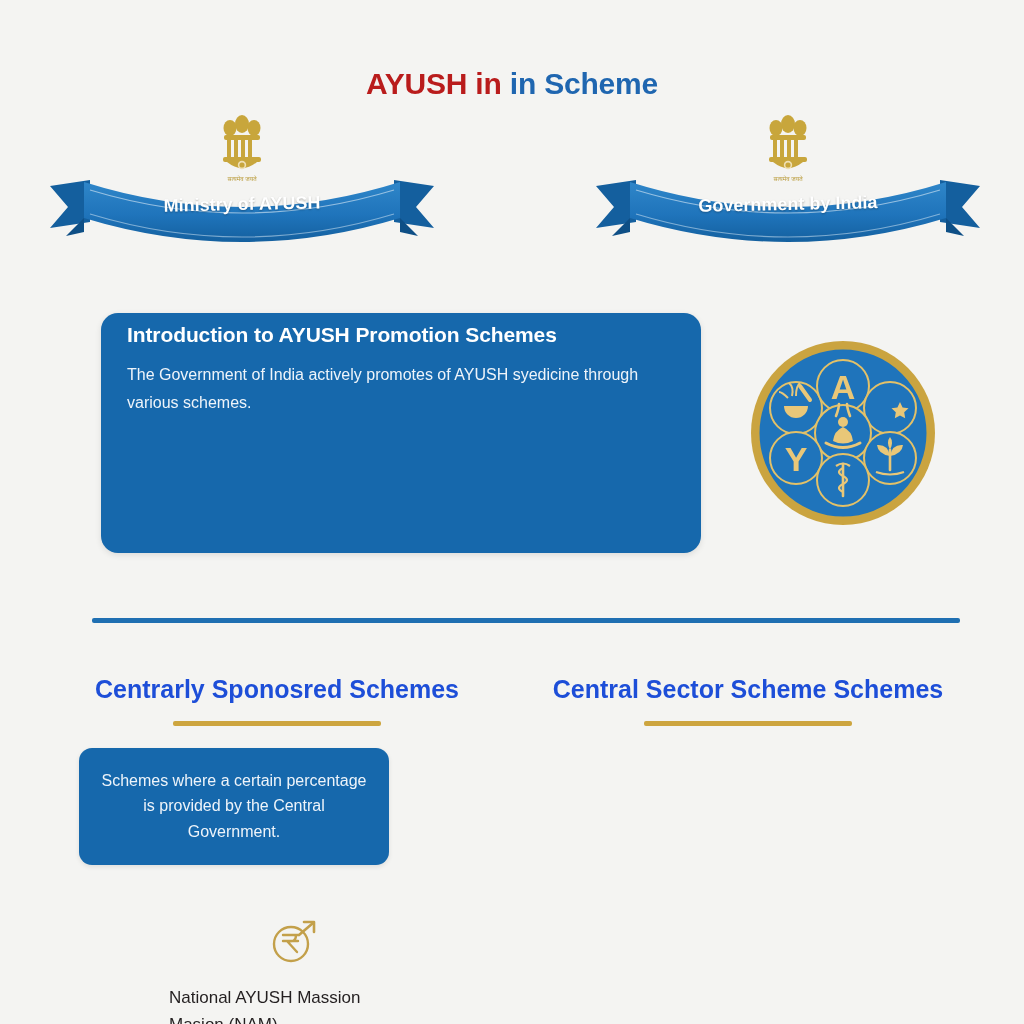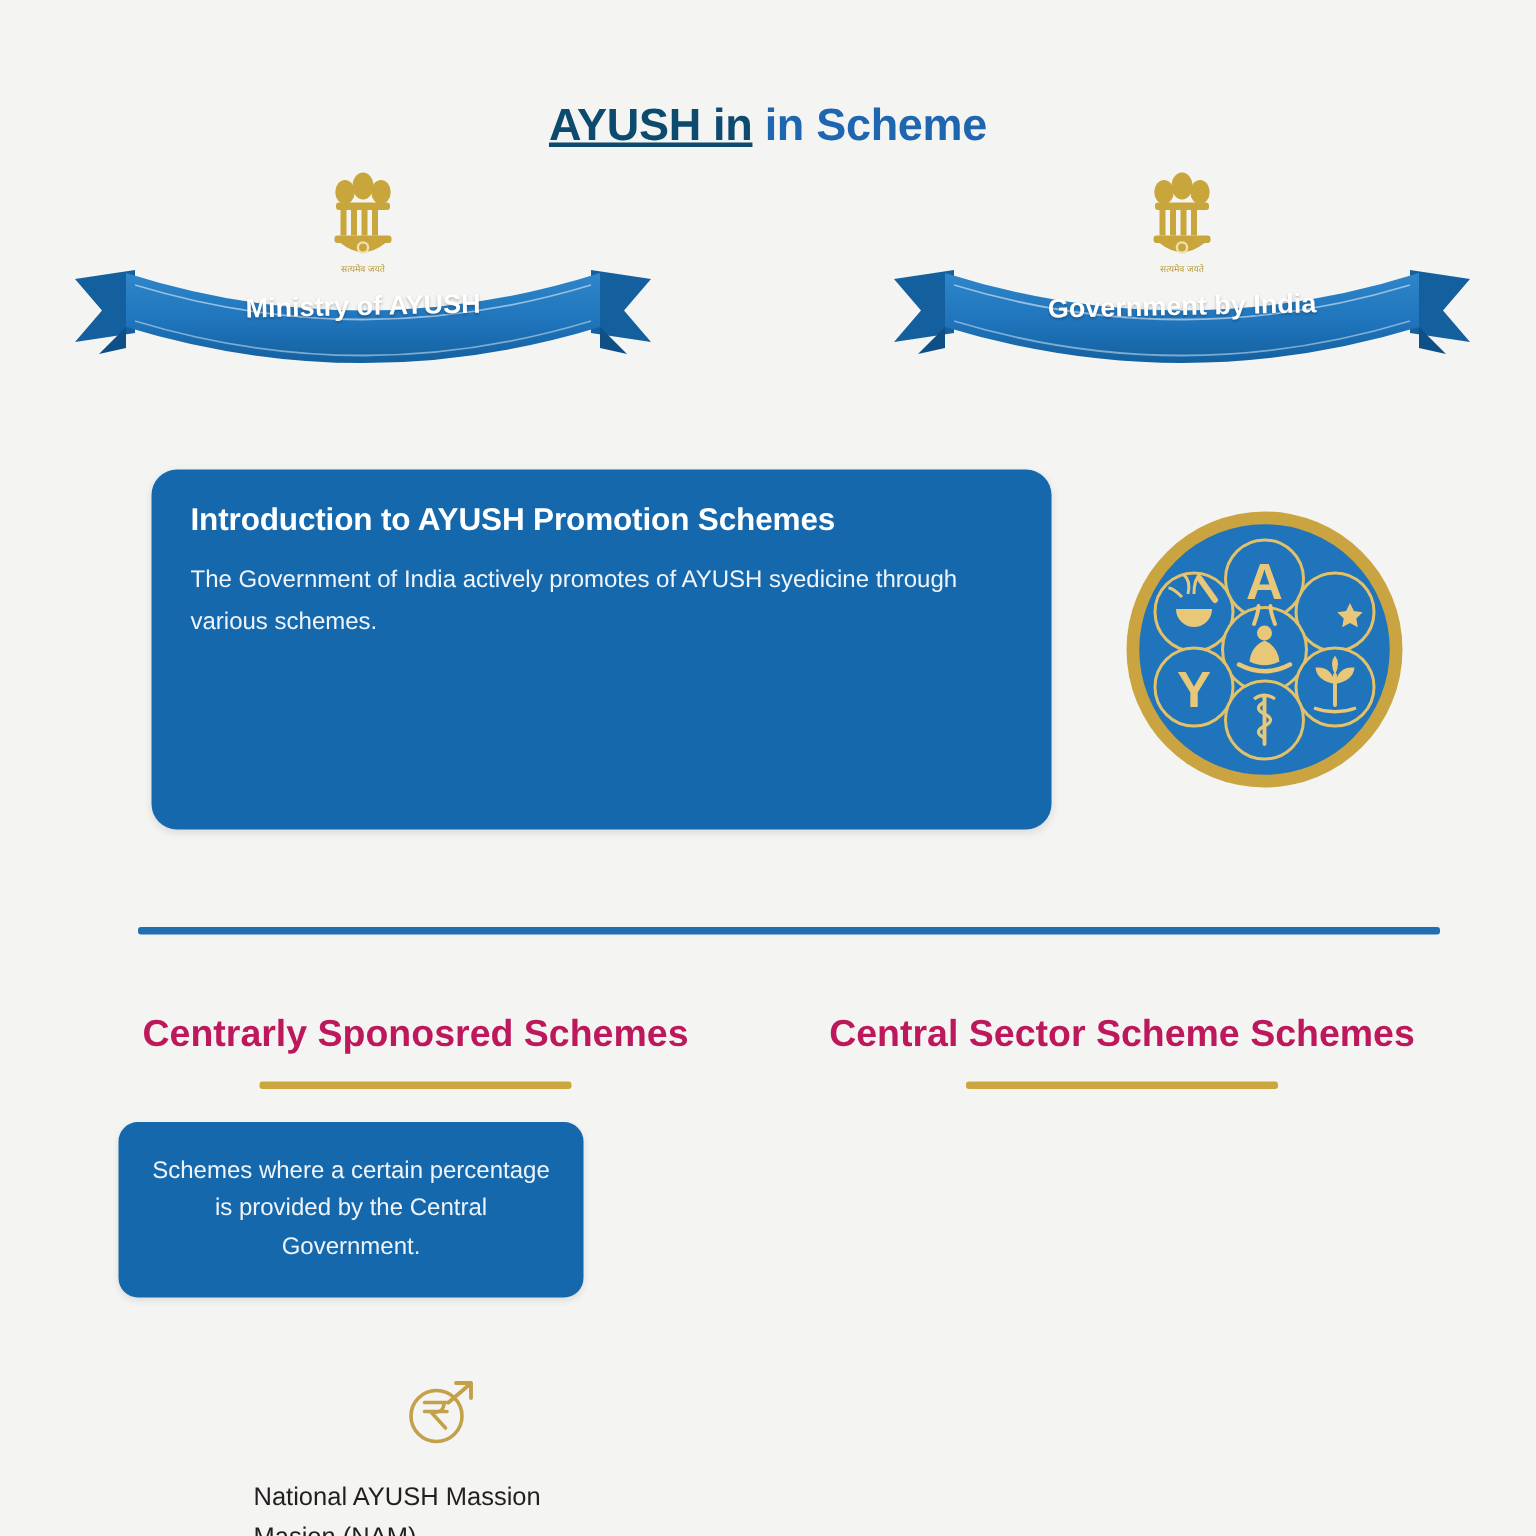--- a/index.html
+++ b/index.html
@@ -23,21 +23,21 @@
     width: 1024px;
     text-align: center;
     line-height: 1.18;
   }
   .title-line {
     font-size: 30px;
     font-weight: bold;
     letter-spacing: -0.2px;
   }
   .t-blue { color: #1f66b0; }
-  .t-gold { color: #0c4a6e; text-decoration: underline; }
+  .t-gold { color: #b91c1c; }
 
   
   .ribbon-wrap {
     position: absolute;
     width: 420px;
     height: 110px;
   }
   .ribbon-left  { left: 32px;  top: 142px; }
   .ribbon-right { left: 578px; top: 142px; }
 
@@ -73,21 +73,21 @@
   
   .intro-card {
     position: absolute;
     left: 101px;
     top: 313px;
     width: 600px;
     height: 240px;
     background: #1668ac;
     border-radius: 17px;
     box-sizing: border-box;
-    padding: 22px 26px 0 26px;
+    padding: 10px 26px 0 26px;
     box-shadow: 0 2px 6px rgba(0,0,0,.10);
   }
   .intro-heading {
     color: #ffffff;
     font-size: 21px;
     font-weight: bold;
     margin: 0 0 14px 0;
     letter-spacing: -0.1px;
   }
   .intro-para {
@@ -121,21 +121,21 @@
   .col {
     position: absolute;
     width: 440px;
     top: 672px;
   }
   .col-left  { left: 57px; }
   .col-right { left: 528px; }
 
   .col-heading {
     text-align: center;
-    color: #be185d;
+    color: #1d4ed8;
     font-size: 25px;
     font-weight: bold;
     line-height: 1.38;
     margin: 0;
   }
   .col-underline {
     width: 208px;
     height: 5px;
     background: #cda53f;
     border-radius: 2px;

